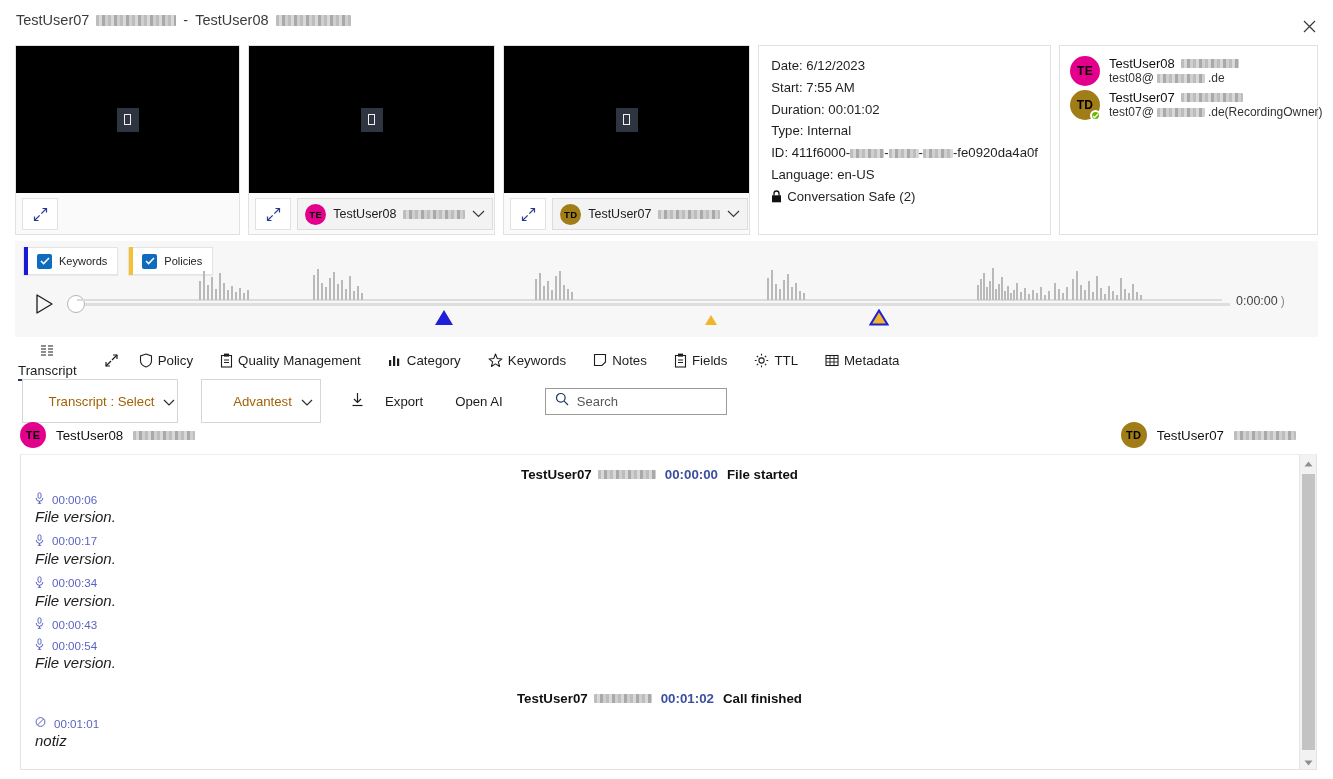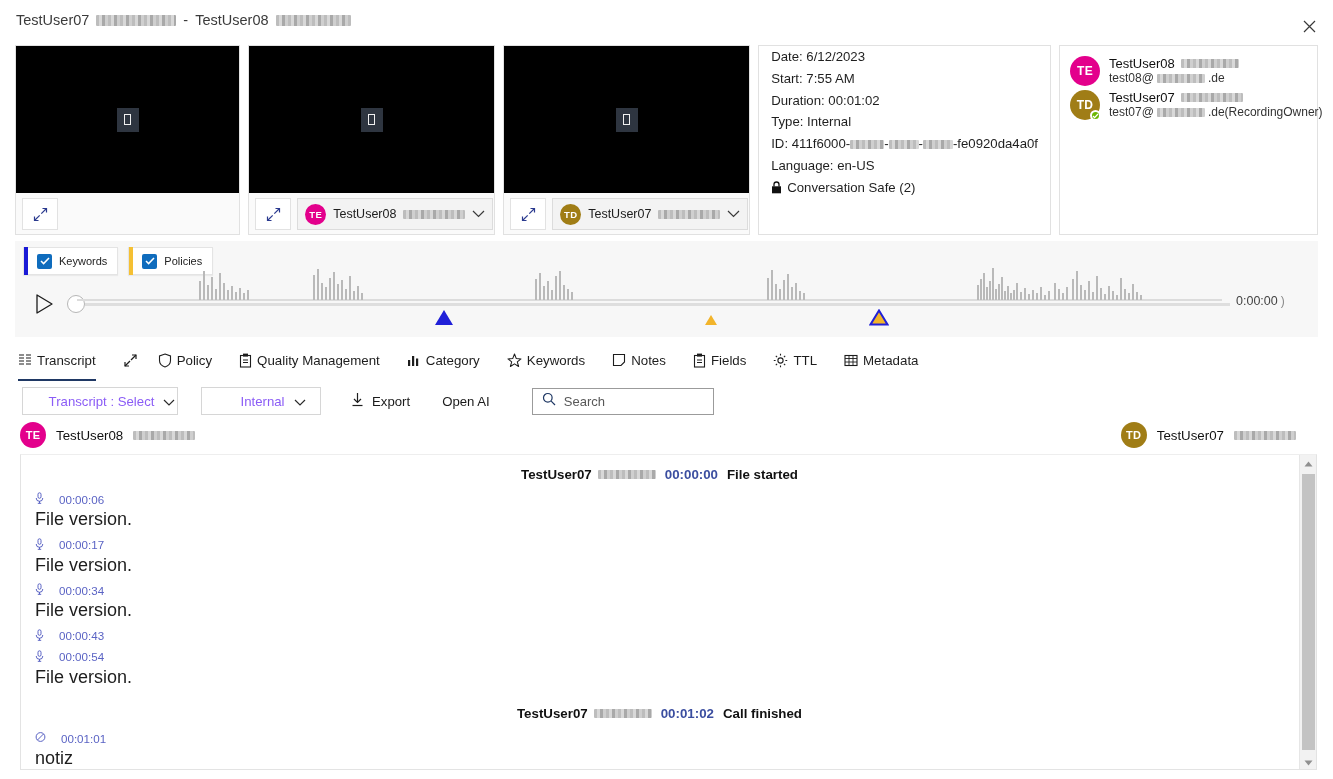--- a/index.html
+++ b/index.html
@@ -75,34 +75,34 @@
     display: flex; align-items: center; justify-content: center; cursor: pointer;
     flex: 0 0 auto;
   }
   .speaker-select {
     flex: 1; height: 32px; border: 1px solid #dcdcdc; background: #f3f3f3;
     display: flex; align-items: center; padding: 0 7px; gap: 7px;
     cursor: pointer; font-size: 12.5px; color: #202020;
   }
   .speaker-select .chev { margin-left: auto; color: #3a3a3a; }
   .avatar {
-    border-radius: 50%; color: #ffffff; font-weight: bold;
+    border-radius: 50%; color: #000000; font-weight: bold;
     display: flex; align-items: center; justify-content: center;
     flex: 0 0 auto; letter-spacing: .3px;
   }
   .av-sm { width: 21px; height: 21px; font-size: 9.5px; }
   .av-md { width: 26px; height: 26px; font-size: 11px; }
   .av-lg { width: 30px; height: 30px; font-size: 12px; }
   .av-te { background: #e3008c; }
   .av-td { background: #a07d16; }
 
   
   .meta-card {
     width: 301px; height: 190px; border: 1px solid #e1e1e1; background: #fff;
-    padding: 0 12px; font-size: 13.2px; color: #1f1f1f; line-height: 1.65;
+    padding: 9px 12px; font-size: 13.2px; color: #1f1f1f; line-height: 1.65;
   }
   .meta-card .row { white-space: nowrap; display: flex; align-items: center; }
   .lock-ico { margin-right: 5px; display: inline-flex; }
 
   
   .part-card {
     width: 259px; height: 190px; border: 1px solid #e1e1e1; background: #fff;
     padding: 10px 10px;
   }
   .part {
@@ -164,43 +164,43 @@
   
   .tabs {
     position: absolute; left: 18px; top: 344px; width: 1300px; height: 32px;
     display: flex; align-items: center; gap: 0;
   }
   .tab {
     display: flex; align-items: center; gap: 5px; height: 32px;
     padding: 0 13px 0 0; margin-right: 14px;
     font-size: 13.3px; color: #1d1d1d; cursor: pointer; position: relative;
   }
-  .tab:first-child { padding-left: 0; }
+  .tab:first-child { padding-left: 0; flex-direction: column; }
   .tab.active { font-weight: normal; }
   .tab.active::after {
     content: ""; position: absolute; left: 0; right: 13px; bottom: -5px;
     height: 2px; background: #1f3864;
   }
   .tab .ti { display: flex; align-items: center; color: #1d1d1d; }
   .tab-expand { padding: 0; margin-right: 20px; }
 
   
   .toolbar {
     position: absolute; left: 22px; top: 387px; width: 1300px; height: 28px;
     display: flex; align-items: center;
   }
   .tb-select {
-    height: 28px; border: 1px solid #d6d6d6; background: #fff;
+    height: 44px; border: 1px solid #d6d6d6; background: #fff;
     display: flex; align-items: center; justify-content: center; gap: 9px;
-    font-size: 13.2px; color: #8b5cf6; cursor: pointer; padding-left: 24px;
+    font-size: 13.2px; color: #a16207; cursor: pointer; padding-left: 24px;
   }
   .tb-select.w1 { width: 156px; }
   .tb-select.w2 { width: 120px; margin-left: 23px; }
   .tb-text {
-    display: flex; align-items: center; gap: 8px; font-size: 13.2px;
+    display: flex; align-items: center; gap: 21px; font-size: 13.2px;
     color: #1b1b1b; cursor: pointer;
   }
   .tb-export { margin-left: 30px; }
   .tb-openai { margin-left: 32px; }
   .search-box {
     margin-left: 42px; width: 182px; height: 27px;
     border: 1px solid #9b9b9b; background: #fff;
     display: flex; align-items: center; gap: 8px; padding: 0 9px;
   }
   .search-box .ph { font-size: 13px; color: #585858; }
@@ -227,24 +227,24 @@
 
   .sys-line {
     display: flex; justify-content: center; align-items: center; gap: 9px;
     font-size: 13.3px; font-weight: bold; color: #111; margin: 6px 0 10px 0;
   }
   .sys-line .ts { color: #3b4ea0; }
   .sys-line .nm { display: flex; align-items: center; gap: 6px; }
 
   .utt { margin-bottom: 7px; }
   .utt .head {
-    display: flex; align-items: center; gap: 15px;
+    display: flex; align-items: center; gap: 8px;
     font-size: 11.6px; color: #5a63c4; margin-bottom: 2px;
   }
-  .utt .txt { font-size: 18px; color: #1d1d1d; line-height: 1.25; }
+  .utt .txt { font-size: 15px; color: #1d1d1d; line-height: 1.25; font-style: italic; }
   .kw { color: #4a4ec9; font-weight: bold; }
 
   
   .sbar {
     position: absolute; right: 0; top: 0; width: 17px; height: 316px;
     background: #f2f2f2; border-left: 1px solid #e6e6e6;
   }
   .sbtn { width: 17px; height: 17px; display: flex; align-items: center; justify-content: center; cursor: pointer; }
   .sthumb {
     position: absolute; left: 2px; top: 19px; width: 13px; height: 276px;
@@ -679,21 +679,21 @@
   <div class="toolbar">
     <div class="tb-select w1">
       <span>Transcript : Select</span>
       <span>
         <svg width="12" height="7" viewBox="0 0 12 7">
             <path d="M1 1 L6 6 L11 1" stroke="#2b2b2b" stroke-width="1.2" fill="none"></path>
           </svg>
       </span>
     </div>
     <div class="tb-select w2">
-      <span>Internal</span>
+      <span>Advantest</span>
       <span>
         <svg width="12" height="7" viewBox="0 0 12 7">
             <path d="M1 1 L6 6 L11 1" stroke="#2b2b2b" stroke-width="1.2" fill="none"></path>
           </svg>
       </span>
     </div>
     <div class="tb-text tb-export">
       <span>
         <svg width="13" height="15" viewBox="0 0 13 15">
           <path d="M6.5 1 V10" stroke="#1f1f1f" stroke-width="1.2"></path>

